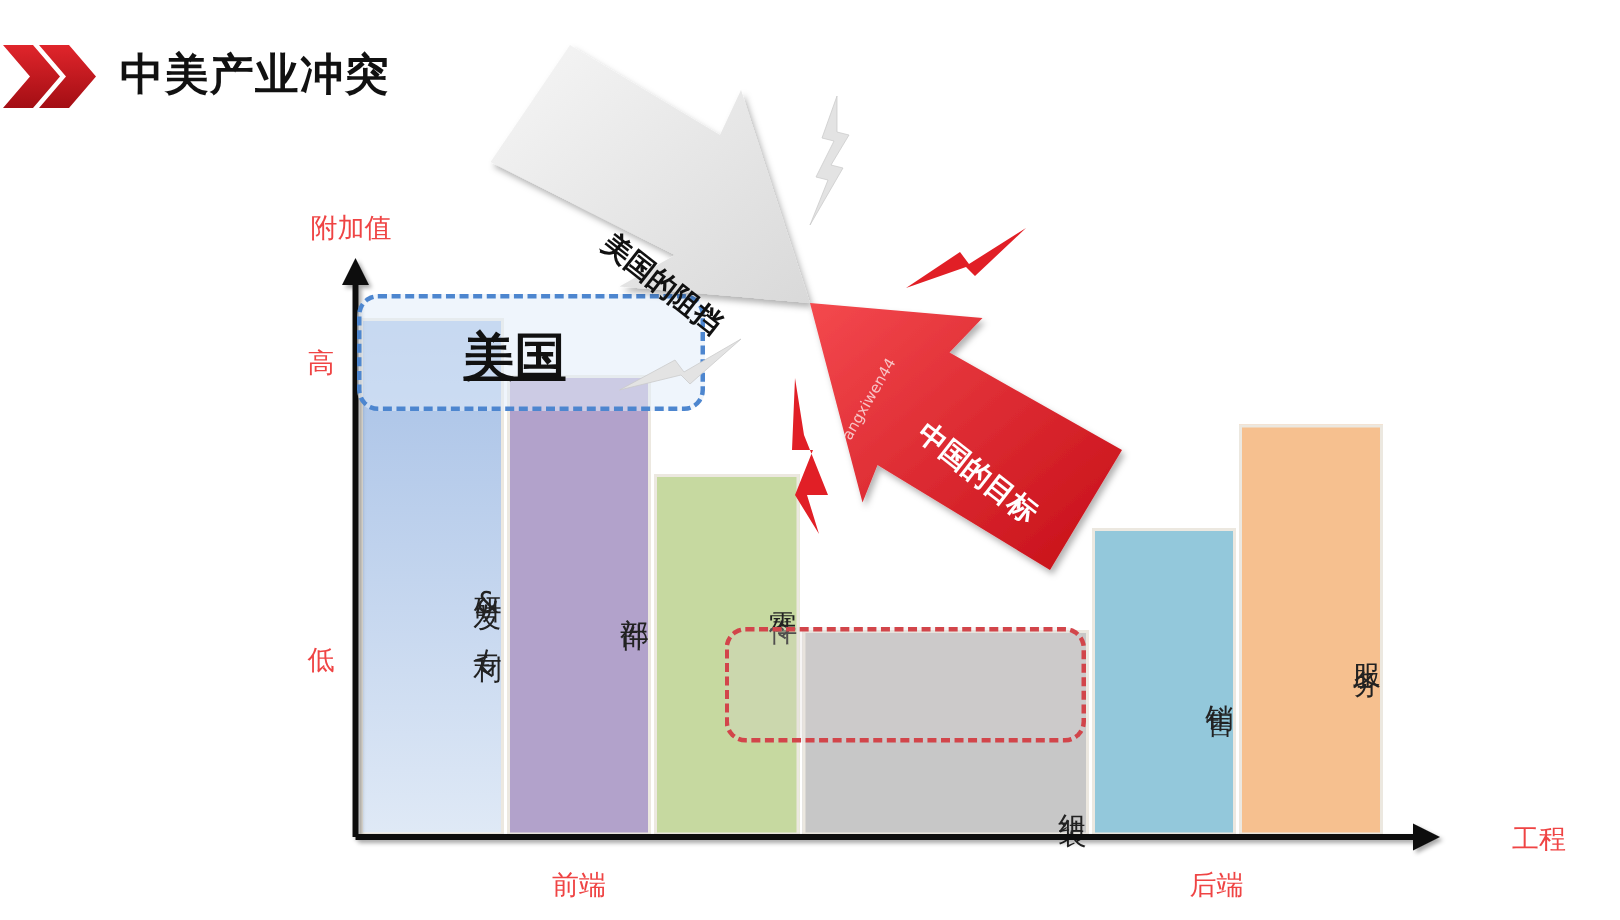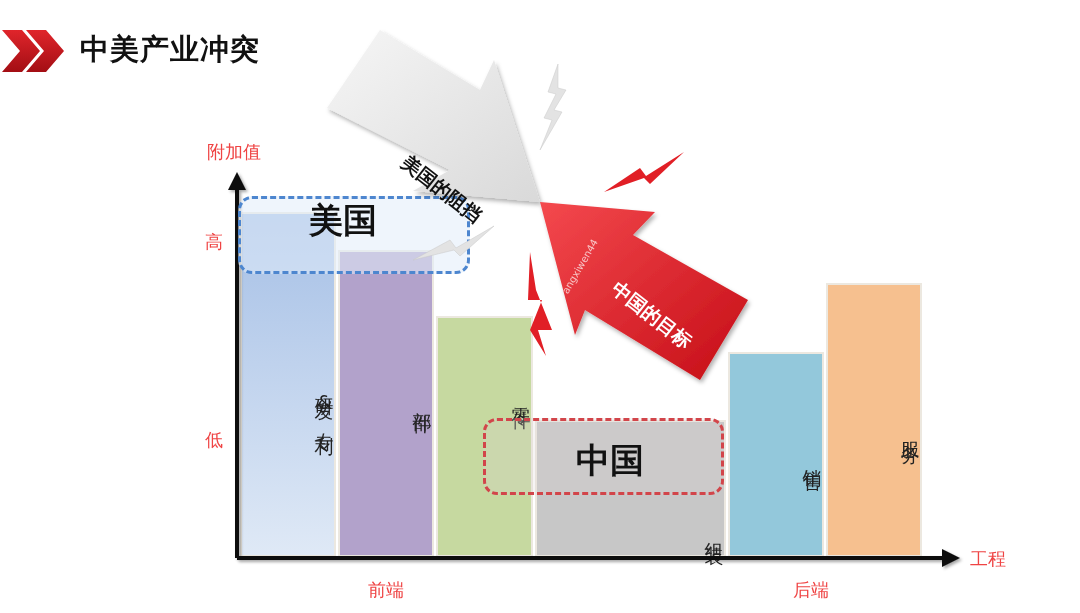--- a/index.html
+++ b/index.html
@@ -62,29 +62,28 @@
       <line x1="237" y1="558" x2="237" y2="186" stroke="#111" stroke-width="4"></line>
       <polygon points="228,190 237,172 246,190" fill="#111"></polygon>
       <line x1="237" y1="558" x2="945" y2="558" stroke="#111" stroke-width="4"></line>
       <polygon points="942,549 960,558 942,567" fill="#111"></polygon>
     </g>
   </svg>
 
   <div class="abs axis-text" style="left:207px;top:140px;">附加值</div>
   <div class="abs axis-text" style="left:205px;top:230px;">高</div>
   <div class="abs axis-text" style="left:205px;top:428px;">低</div>
-  <div class="abs axis-text" style="left:970px;top:547px;">工程</div>
+  <div class="abs axis-text" style="left:1008px;top:547px;">工程</div>
   <div class="abs axis-text" style="left:348px;top:578px;margin-left:20px;">前端</div>
   <div class="abs axis-text" style="left:793px;top:578px;font-family:Liberation Serif, serif;">后端</div>
 
   <div class="abs" style="left:238px;top:196px;width:232px;height:78px;border:3px dashed #4d86cf;border-radius:14px;background:rgba(225,236,250,0.55);box-sizing:border-box;"></div>
-  <div class="abs big" style="left:309px;top:198px;">美国</div>
+  <div class="abs big" style="left:309px;top:215px;text-decoration:underline;">美国</div>
 
   <div class="abs" style="left:483px;top:418px;width:241px;height:77px;border:3px dashed #d2454a;border-radius:14px;background:rgba(220,210,210,0.25);box-sizing:border-box;"></div>
-  <div class="abs big" style="left:576px;top:438px;">中国</div>
 
   <svg class="abs" style="left:0;top:0;" width="1080" height="613">
     <defs>
       <linearGradient id="grayArrow" x1="0" y1="0" x2="1" y2="1">
         <stop offset="0" stop-color="#f6f6f6"></stop>
           <stop offset="1" stop-color="#d9d9d9"></stop>
       </linearGradient>
       <linearGradient id="redArrow" x1="0" y1="0" x2="1" y2="1">
         <stop offset="0" stop-color="#f4494e"></stop>
           <stop offset="1" stop-color="#c50d16"></stop>

